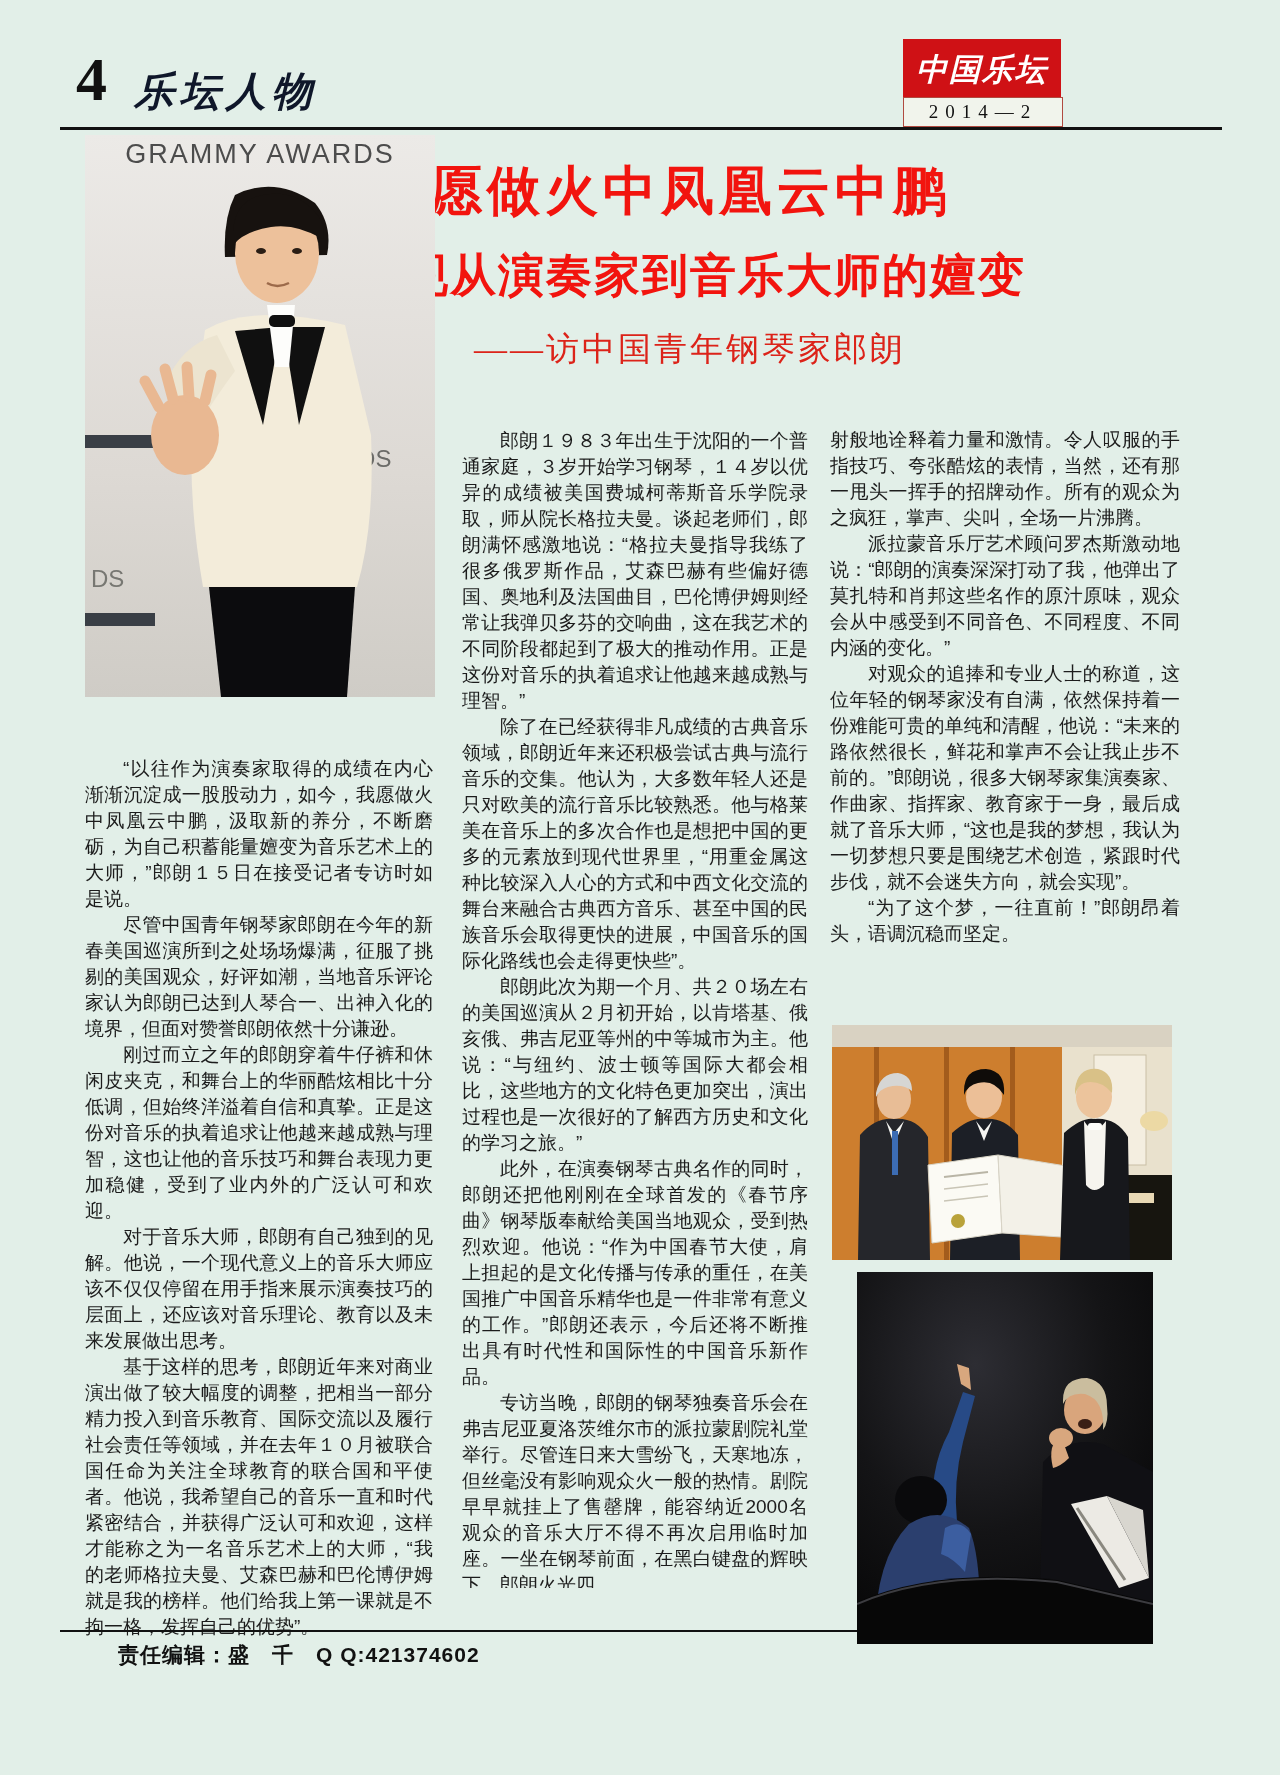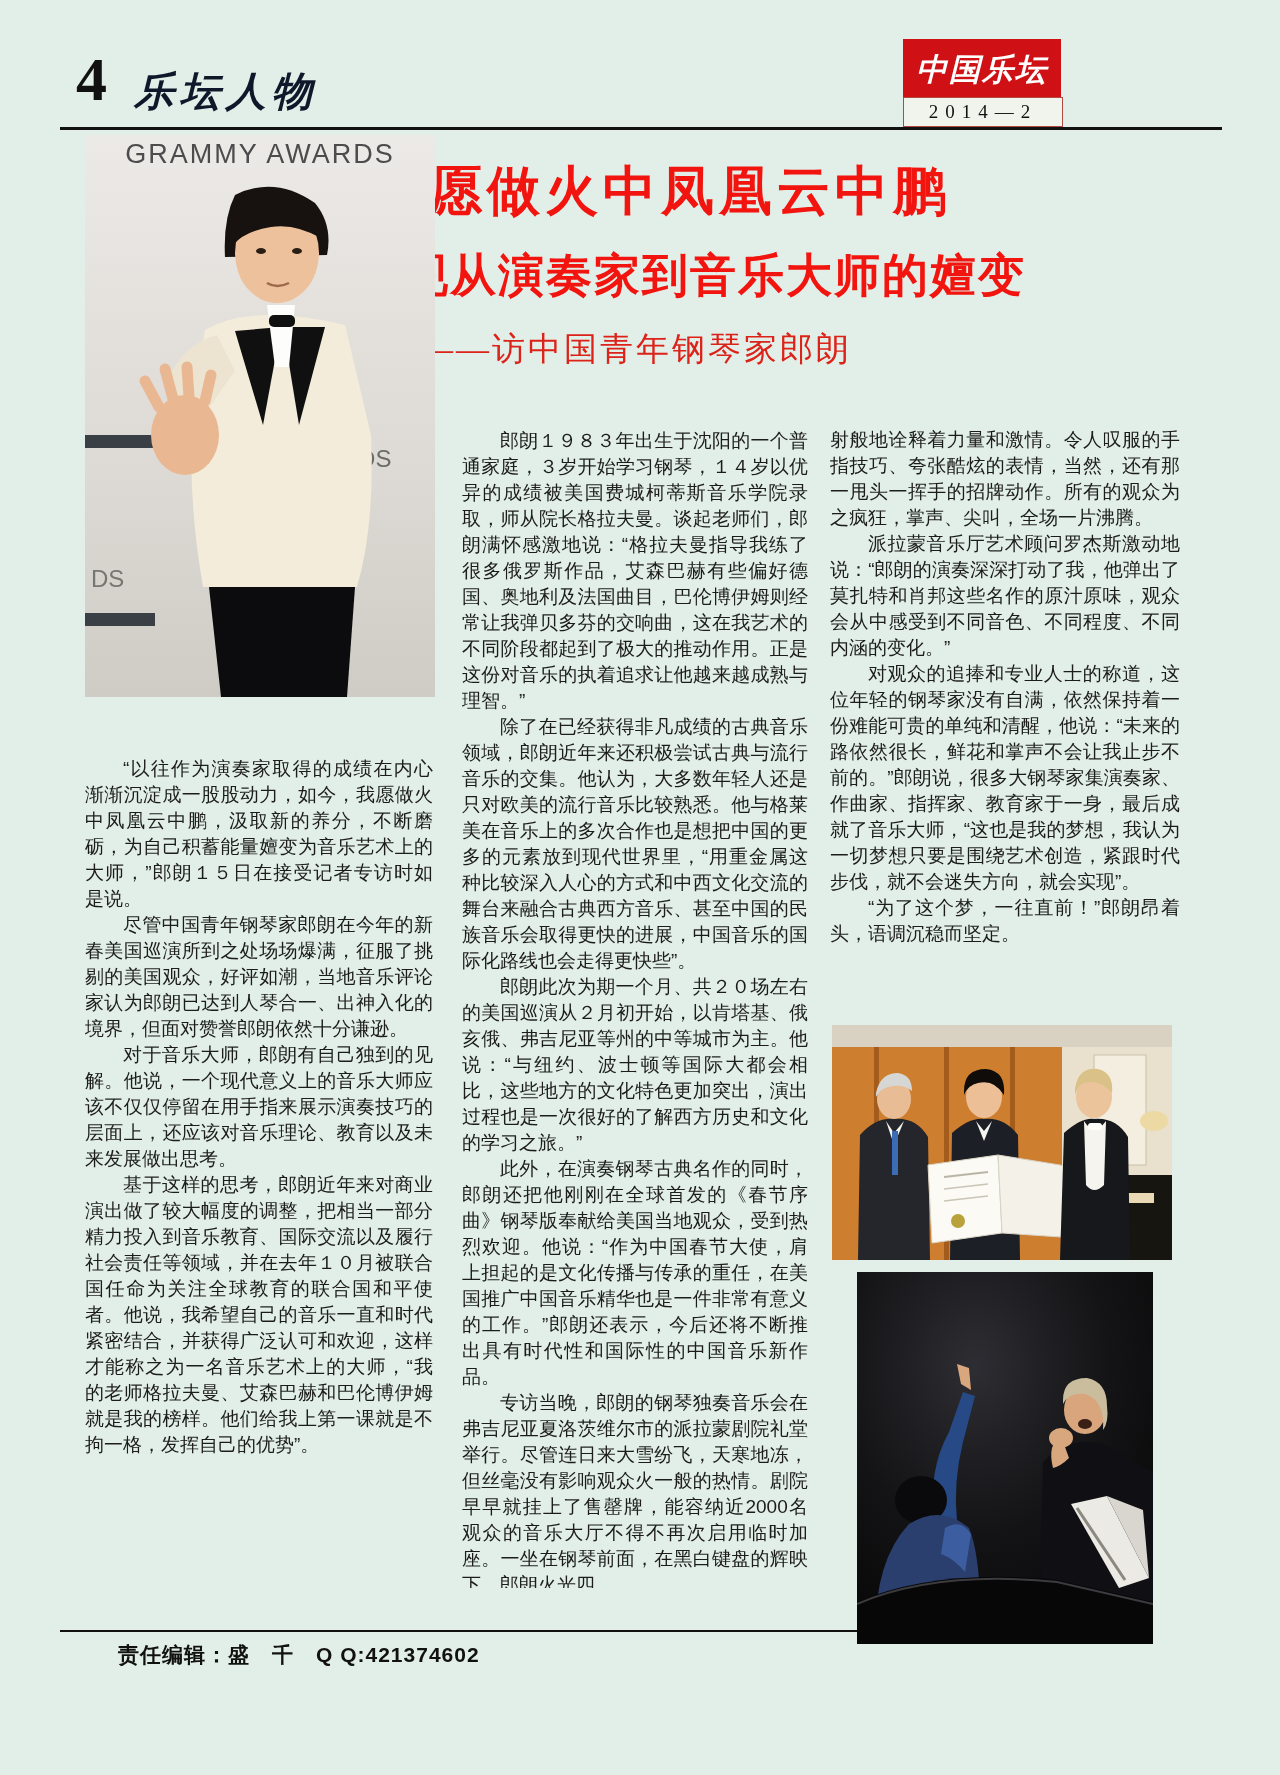--- a/index.html
+++ b/index.html
@@ -19,21 +19,21 @@
     font-weight:bold;font-size:31px;letter-spacing:2px;}
   .issue-box{position:absolute;left:903px;top:97px;width:158px;height:28px;background:#f1f4ec;
     border:1px solid #b04a40;display:flex;align-items:center;justify-content:center;}
   .issue-box span{font-family:"Liberation Serif",serif;font-size:19px;letter-spacing:7px;color:#111;}
   .header-rule{position:absolute;left:60px;top:127px;width:1162px;height:3px;background:#111;}
   
   .headline1{position:absolute;left:390px;top:162px;width:600px;text-align:center;
     font-size:53px;font-weight:bold;color:#f2140e;letter-spacing:5px;line-height:1.1;}
   .headline2{position:absolute;left:330px;top:250px;width:720px;text-align:center;
     font-size:46px;font-weight:bold;color:#f2140e;letter-spacing:2px;line-height:1.1;}
-  .subhead{position:absolute;left:420px;top:327px;width:540px;
+  .subhead{position:absolute;left:420px;top:327px;width:540px;text-align:center;
     font-family:"Liberation Serif",serif;font-size:33px;color:#dc2319;letter-spacing:3px;}
   
   .photo{position:absolute;overflow:hidden;}
   .photo svg{display:block;}
   .portrait{left:85px;top:135px;width:350px;height:562px;}
   .cert-photo{left:832px;top:1025px;width:340px;height:235px;}
   .concert-photo{left:857px;top:1272px;width:296px;height:372px;}
   
   .col{position:absolute;font-size:19px;line-height:26px;text-align:justify;}
   .col p{margin:0;text-indent:2em;text-justify:inter-ideograph;}
@@ -103,20 +103,21 @@
         <path d="M74 272 L60 246 M88 264 L80 234 M104 262 L102 232 M120 266 L126 240" stroke="#e9b892" stroke-width="11" stroke-linecap="round" fill="none"></path>
 
         <path d="M124 452 L270 452 L262 562 L136 562 Z" fill="#0c0c0e"></path>
       </g>
     </svg>
   </div>
 
   <div class="col col1">
     <p>“以往作为演奏家取得的成绩在内心渐渐沉淀成一股股动力，如今，我愿做火中凤凰云中鹏，汲取新的养分，不断磨砺，为自己积蓄能量嬗变为音乐艺术上的大师，”郎朗１５日在接受记者专访时如是说。</p>
     <p>尽管中国青年钢琴家郎朗在今年的新春美国巡演所到之处场场爆满，征服了挑剔的美国观众，好评如潮，当地音乐评论家认为郎朗已达到人琴合一、出神入化的境界，但面对赞誉郎朗依然十分谦逊。</p>
+    <p>刚过而立之年的郎朗穿着牛仔裤和休闲皮夹克，和舞台上的华丽酷炫相比十分低调，但始终洋溢着自信和真挚。正是这份对音乐的执着追求让他越来越成熟与理智，这也让他的音乐技巧和舞台表现力更加稳健，受到了业内外的广泛认可和欢迎。</p>
     <p>对于音乐大师，郎朗有自己独到的见解。他说，一个现代意义上的音乐大师应该不仅仅停留在用手指来展示演奏技巧的层面上，还应该对音乐理论、教育以及未来发展做出思考。</p>
     <p>基于这样的思考，郎朗近年来对商业演出做了较大幅度的调整，把相当一部分精力投入到音乐教育、国际交流以及履行社会责任等领域，并在去年１０月被联合国任命为关注全球教育的联合国和平使者。他说，我希望自己的音乐一直和时代紧密结合，并获得广泛认可和欢迎，这样才能称之为一名音乐艺术上的大师，“我的老师格拉夫曼、艾森巴赫和巴伦博伊姆就是我的榜样。他们给我上第一课就是不拘一格，发挥自己的优势”。</p>
   </div>
 
   <div class="col col2">
     <p>郎朗１９８３年出生于沈阳的一个普通家庭，３岁开始学习钢琴，１４岁以优异的成绩被美国费城柯蒂斯音乐学院录取，师从院长格拉夫曼。谈起老师们，郎朗满怀感激地说：“格拉夫曼指导我练了很多俄罗斯作品，艾森巴赫有些偏好德国、奥地利及法国曲目，巴伦博伊姆则经常让我弹贝多芬的交响曲，这在我艺术的不同阶段都起到了极大的推动作用。正是这份对音乐的执着追求让他越来越成熟与理智。”</p>
     <p>除了在已经获得非凡成绩的古典音乐领域，郎朗近年来还积极尝试古典与流行音乐的交集。他认为，大多数年轻人还是只对欧美的流行音乐比较熟悉。他与格莱美在音乐上的多次合作也是想把中国的更多的元素放到现代世界里，“用重金属这种比较深入人心的方式和中西文化交流的舞台来融合古典西方音乐、甚至中国的民族音乐会取得更快的进展，中国音乐的国际化路线也会走得更快些”。</p>
     <p>郎朗此次为期一个月、共２０场左右的美国巡演从２月初开始，以肯塔基、俄亥俄、弗吉尼亚等州的中等城市为主。他说：“与纽约、波士顿等国际大都会相比，这些地方的文化特色更加突出，演出过程也是一次很好的了解西方历史和文化的学习之旅。”</p>
     <p>此外，在演奏钢琴古典名作的同时，郎朗还把他刚刚在全球首发的《春节序曲》钢琴版奉献给美国当地观众，受到热烈欢迎。他说：“作为中国春节大使，肩上担起的是文化传播与传承的重任，在美国推广中国音乐精华也是一件非常有意义的工作。”郎朗还表示，今后还将不断推出具有时代性和国际性的中国音乐新作品。</p>
     <p>专访当晚，郎朗的钢琴独奏音乐会在弗吉尼亚夏洛茨维尔市的派拉蒙剧院礼堂举行。尽管连日来大雪纷飞，天寒地冻，但丝毫没有影响观众火一般的热情。剧院早早就挂上了售罄牌，能容纳近2000名观众的音乐大厅不得不再次启用临时加座。一坐在钢琴前面，在黑白键盘的辉映下，郎朗火光四</p>

